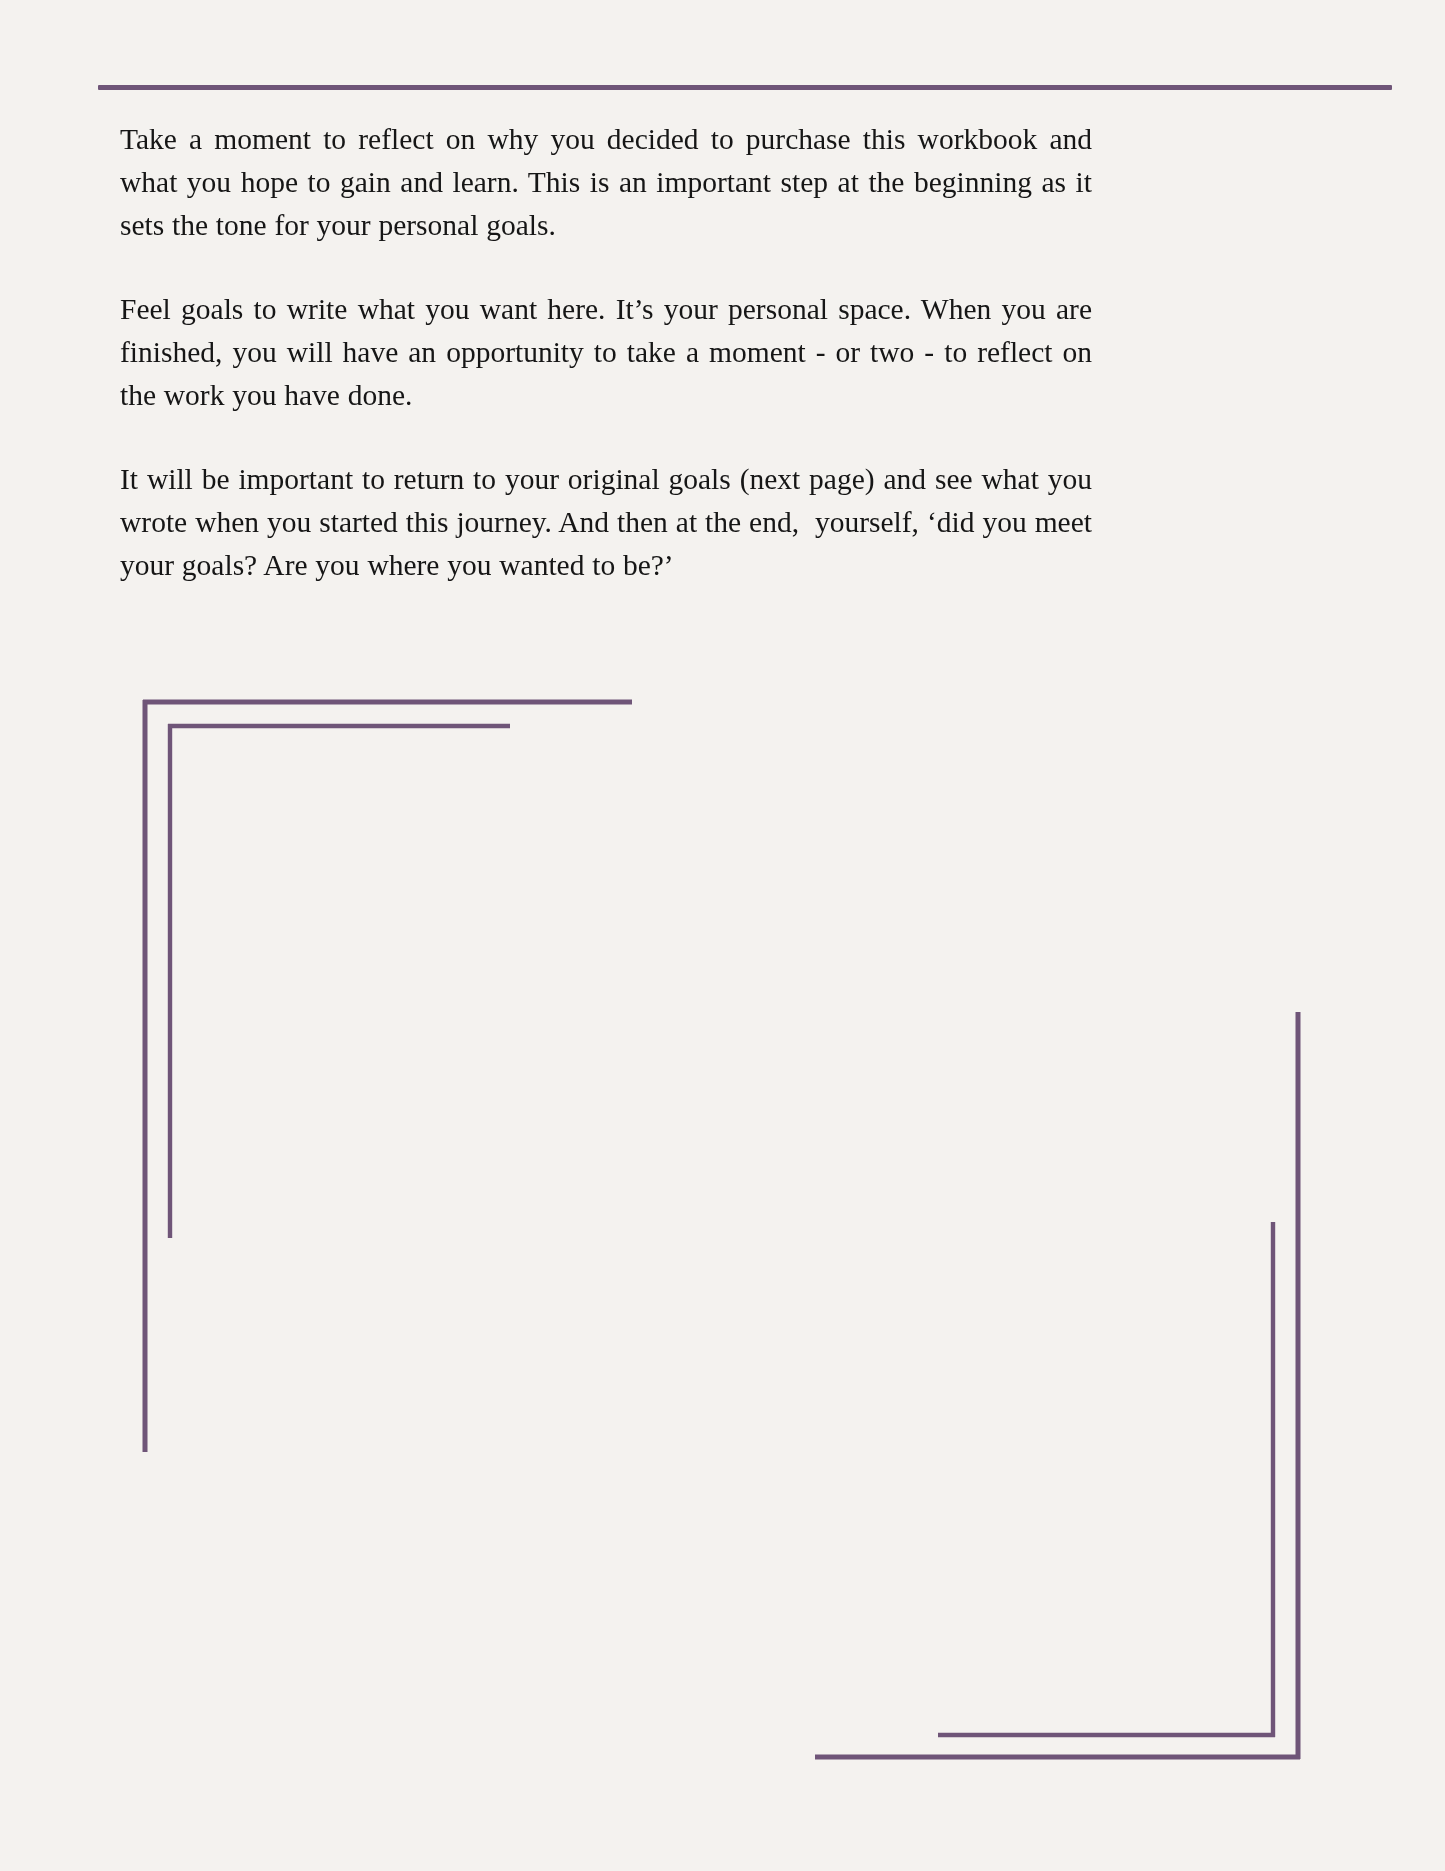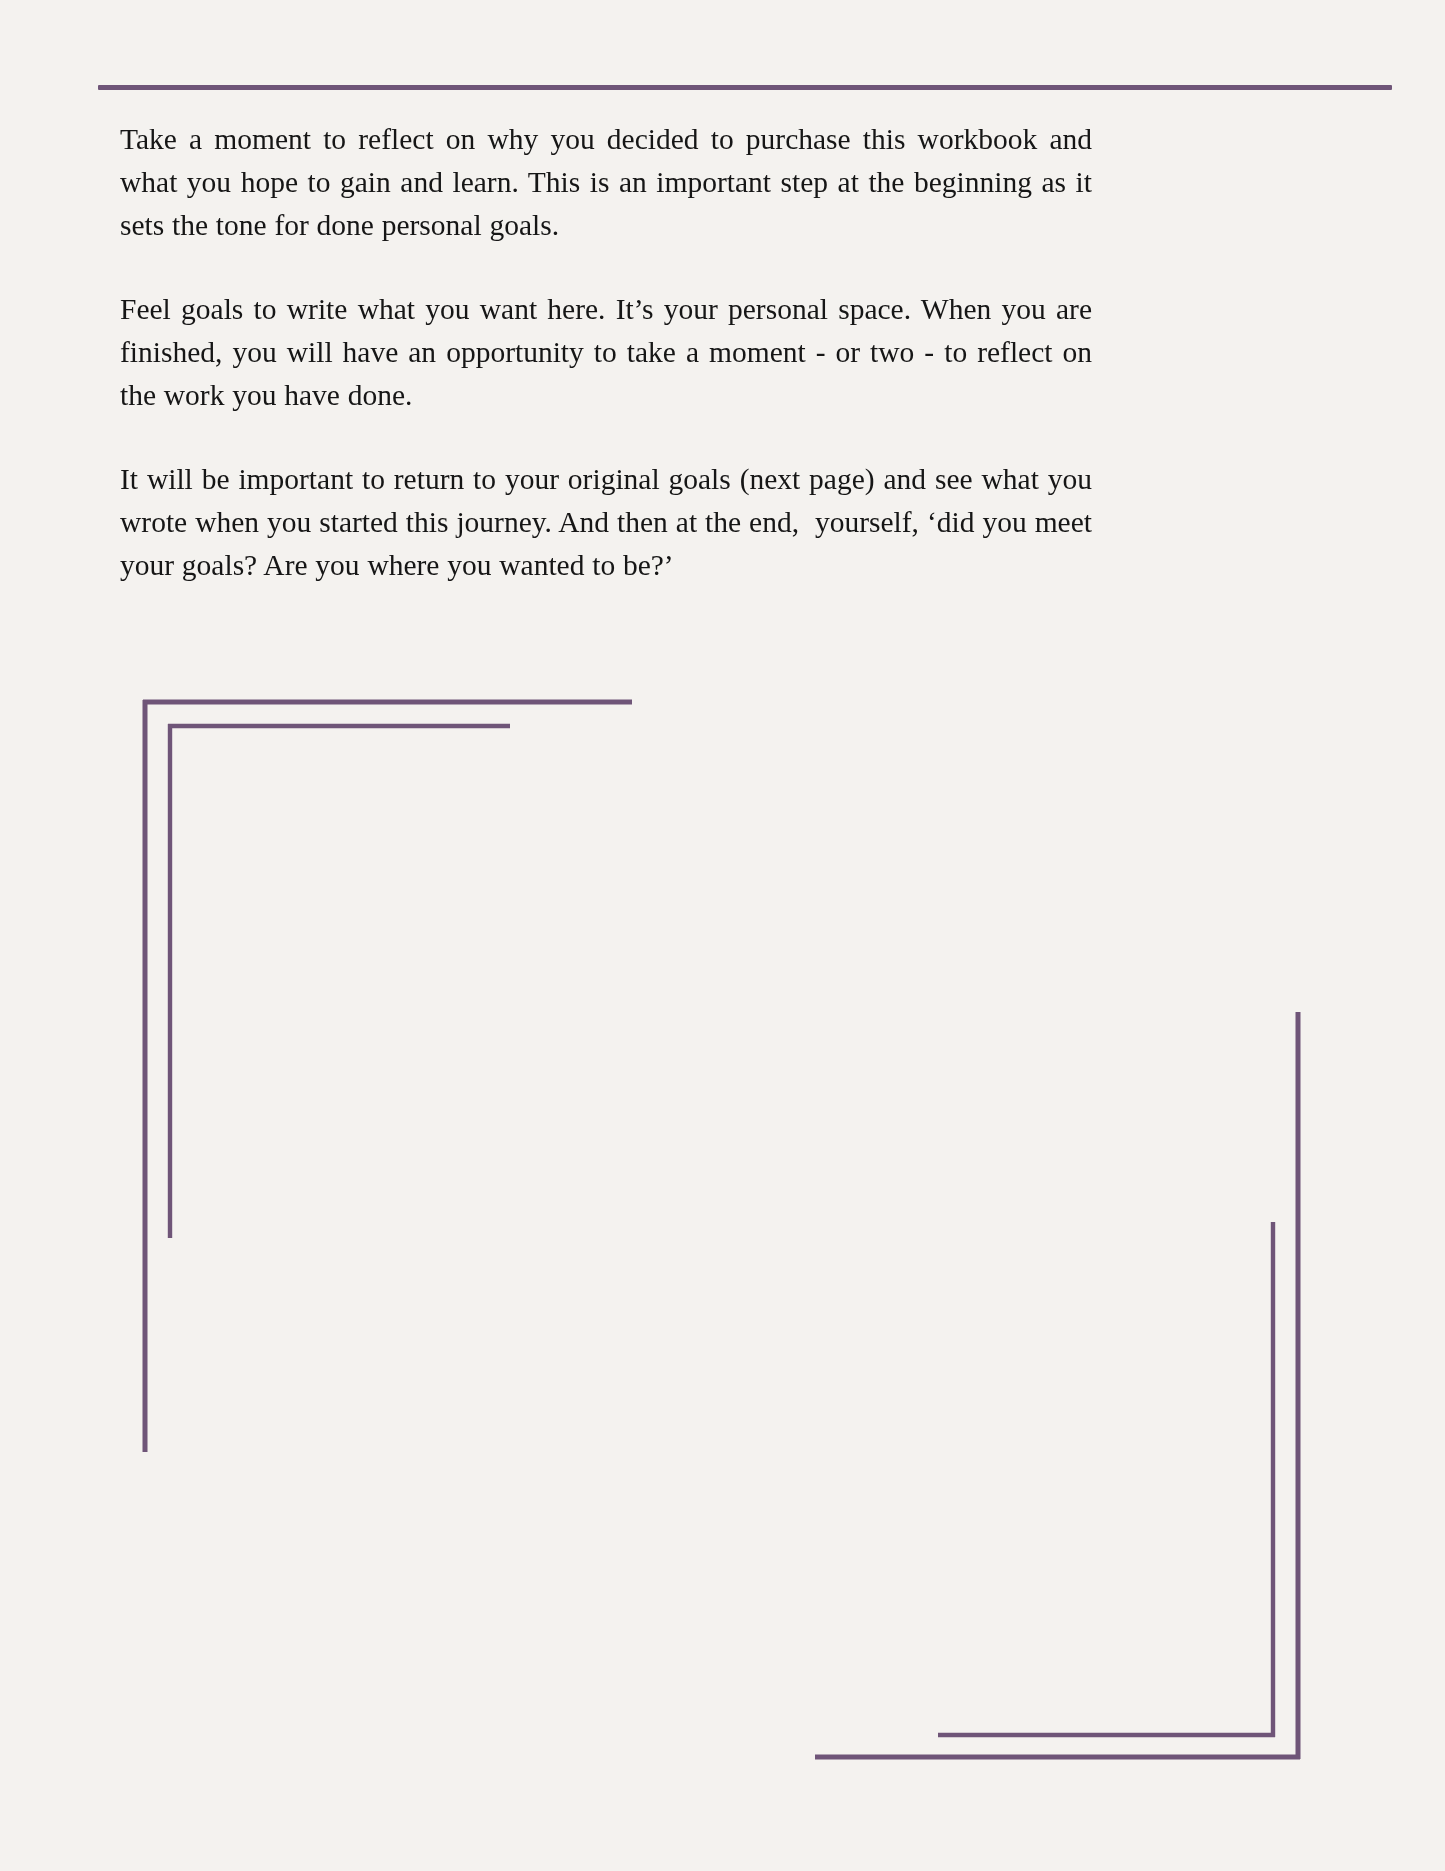--- a/index.html
+++ b/index.html
@@ -73,21 +73,21 @@
   }
 </style>
 </head>
 <body>
 
 <div class="page">
 
   <div class="top-rule" style="background: rgb(111, 85, 120);"></div>
 
   <div class="copy">
-    <p class="para">Take a moment to reflect on why you decided to purchase this workbook and what you hope to gain and learn. This is an important step at the beginning as it sets the tone for done personal goals.</p>
+    <p class="para">Take a moment to reflect on why you decided to purchase this workbook and what you hope to gain and learn. This is an important step at the beginning as it sets the tone for your personal goals.</p>
     <p class="para">Feel goals to write what you want here. It’s your personal space. When you are finished, you will have an opportunity to take a moment - or two - to reflect on the work you have done.</p>
     <p class="para last-line-natural">It will be important to return to your original goals (next page) and see what you wrote when you started this journey. And then at the end,  yourself, ‘did you meet your goals? Are you where you wanted to be?’</p>
   </div>
 
   <svg class="frame" viewBox="0 0 1445 1871" width="1445" height="1871">
 
     <g>
       <line x1="143" y1="702" x2="632" y2="702" stroke="#6f5578"></line>
       <line x1="145" y1="700" x2="145" y2="1452" stroke="#6f5578"></line>
     </g>

